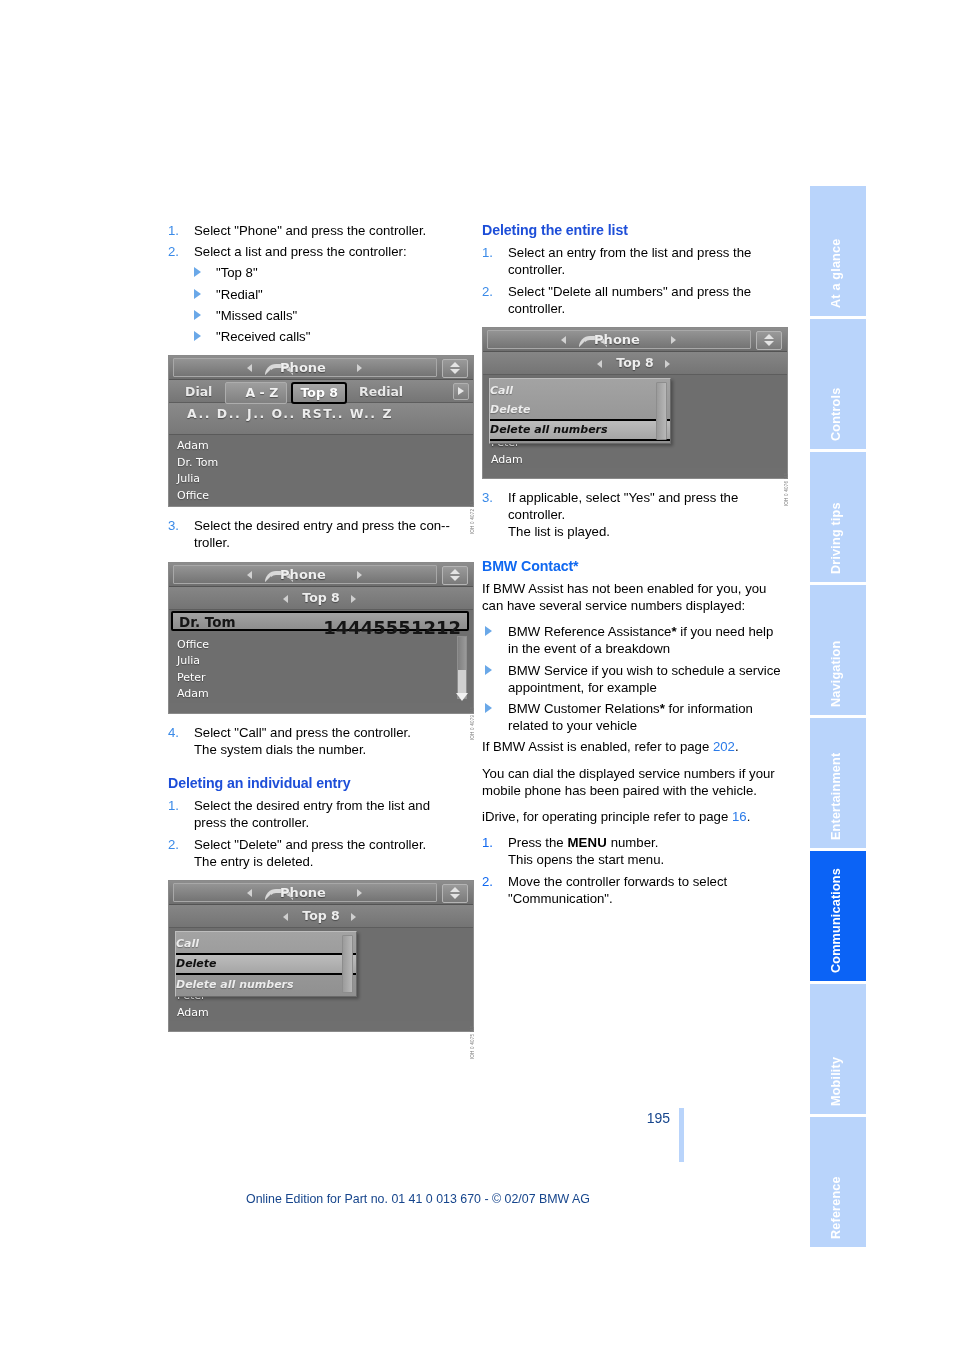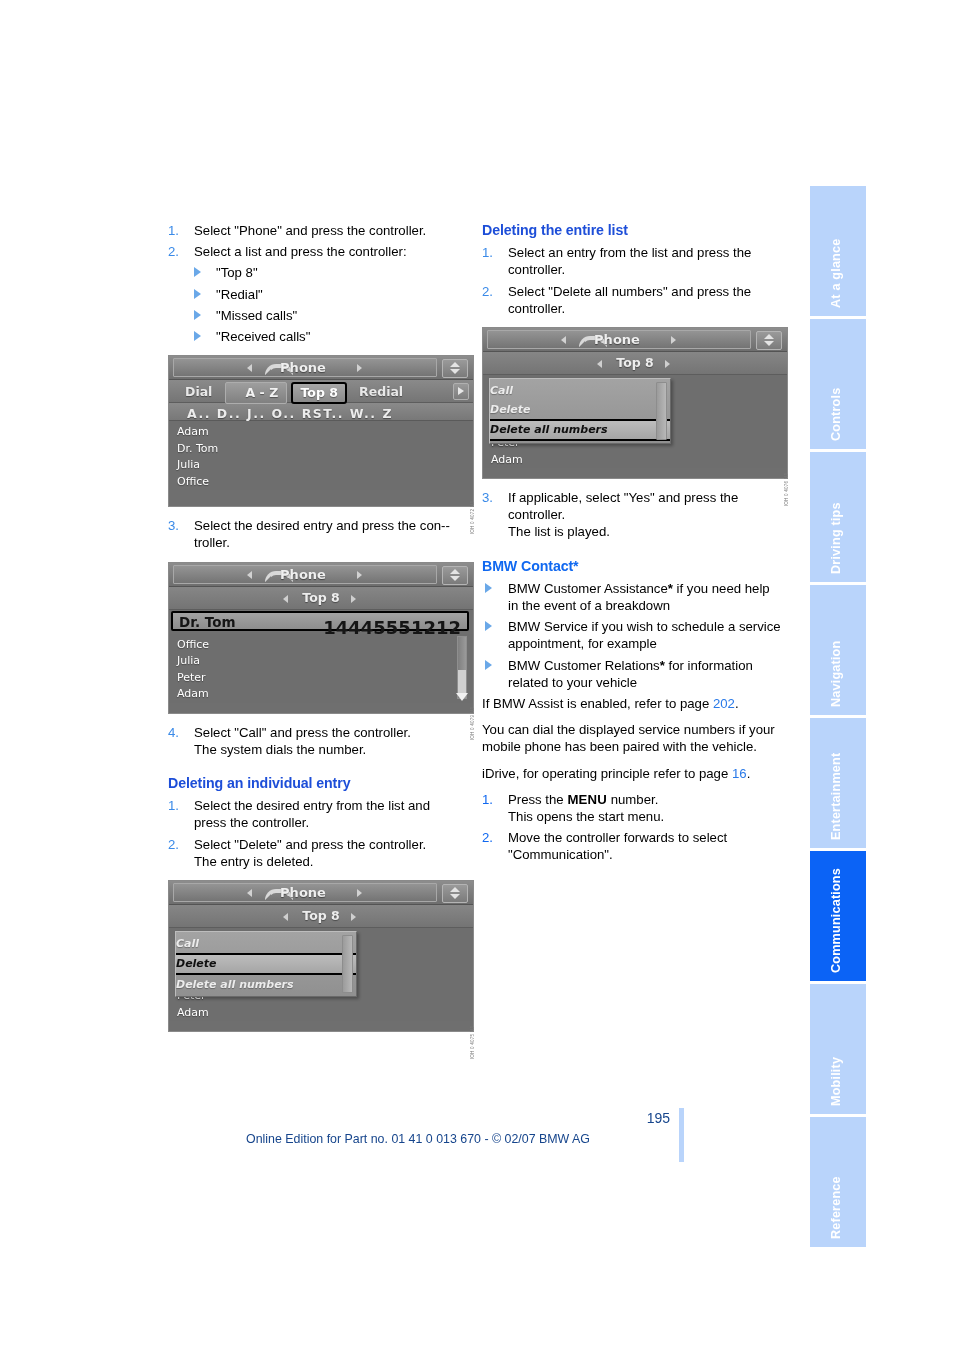--- a/index.html
+++ b/index.html
@@ -249,21 +249,21 @@
     top: 8px;
     width: 0; height: 0;
     border-top: 4px solid transparent;
     border-bottom: 4px solid transparent;
   }
   .id-subbar .sarr-l { left: 50%; margin-left: -38px; border-right: 5px solid #cfcfcf; }
   .id-subbar .sarr-r { left: 50%; margin-left: 30px;  border-left: 5px solid #cfcfcf; }
 
   
   .id-letters {
-    height: 18px;
+    height: 32px;
     background: linear-gradient(#8a8a8a, #787878);
     border-bottom: 1px solid #5a5a5a;
     font-size: 12.5px;
     font-weight: bold;
     color: #ececec;
     padding: 2px 0 9px 18px;
     letter-spacing: 1.5px;
     text-shadow: 0 1px 1px rgba(0,0,0,.4);
     box-sizing: border-box;
   }
@@ -440,21 +440,21 @@
     top: 1110px;
     width: 70px;
     text-align: right;
     font-size: 14px;
     color: #16458c;
     font-weight: normal;
   }
   .footer-text {
     position: absolute;
     left: 168px;
-    top: 1132px;
+    top: 1192px;
     width: 500px;
     text-align: center;
     font-size: 12.4px;
     color: #16458c;
   }
 </style>
 </head>
 <body>
 
 <div class="page">
@@ -667,25 +667,26 @@
         <span>If applicable, select "Yes" and press the</span><br>
         <span>controller.</span><br>
         <span>The list is played.</span>
       </li>
     </ol>
 
     <div class="gap"></div>
 
     <div class="heading strong">BMW Contact*</div>
 
+    <p class="plain">If BMW Assist has not been enabled for you, you can have several service numbers dis­played:</p>
 
     <ul class="bullets">
       <li>
         <span class="tri"></span>
-        <span>BMW Customer Assistance</span><span class="asterisk">*</span><span> if you need help in the event of a breakdown</span>
+        <span>BMW Reference Assistance</span><span class="asterisk">*</span><span> if you need help in the event of a breakdown</span>
       </li>
       <li>
         <span class="tri"></span>
         <span>BMW Service</span><span class="asterisk"></span><span> if you wish to schedule a ser­vice appointment, for example</span>
       </li>
       <li>
         <span class="tri"></span>
         <span>BMW Customer Relations</span><span class="asterisk">*</span><span> for information related to your vehicle</span>
       </li>
     </ul>

